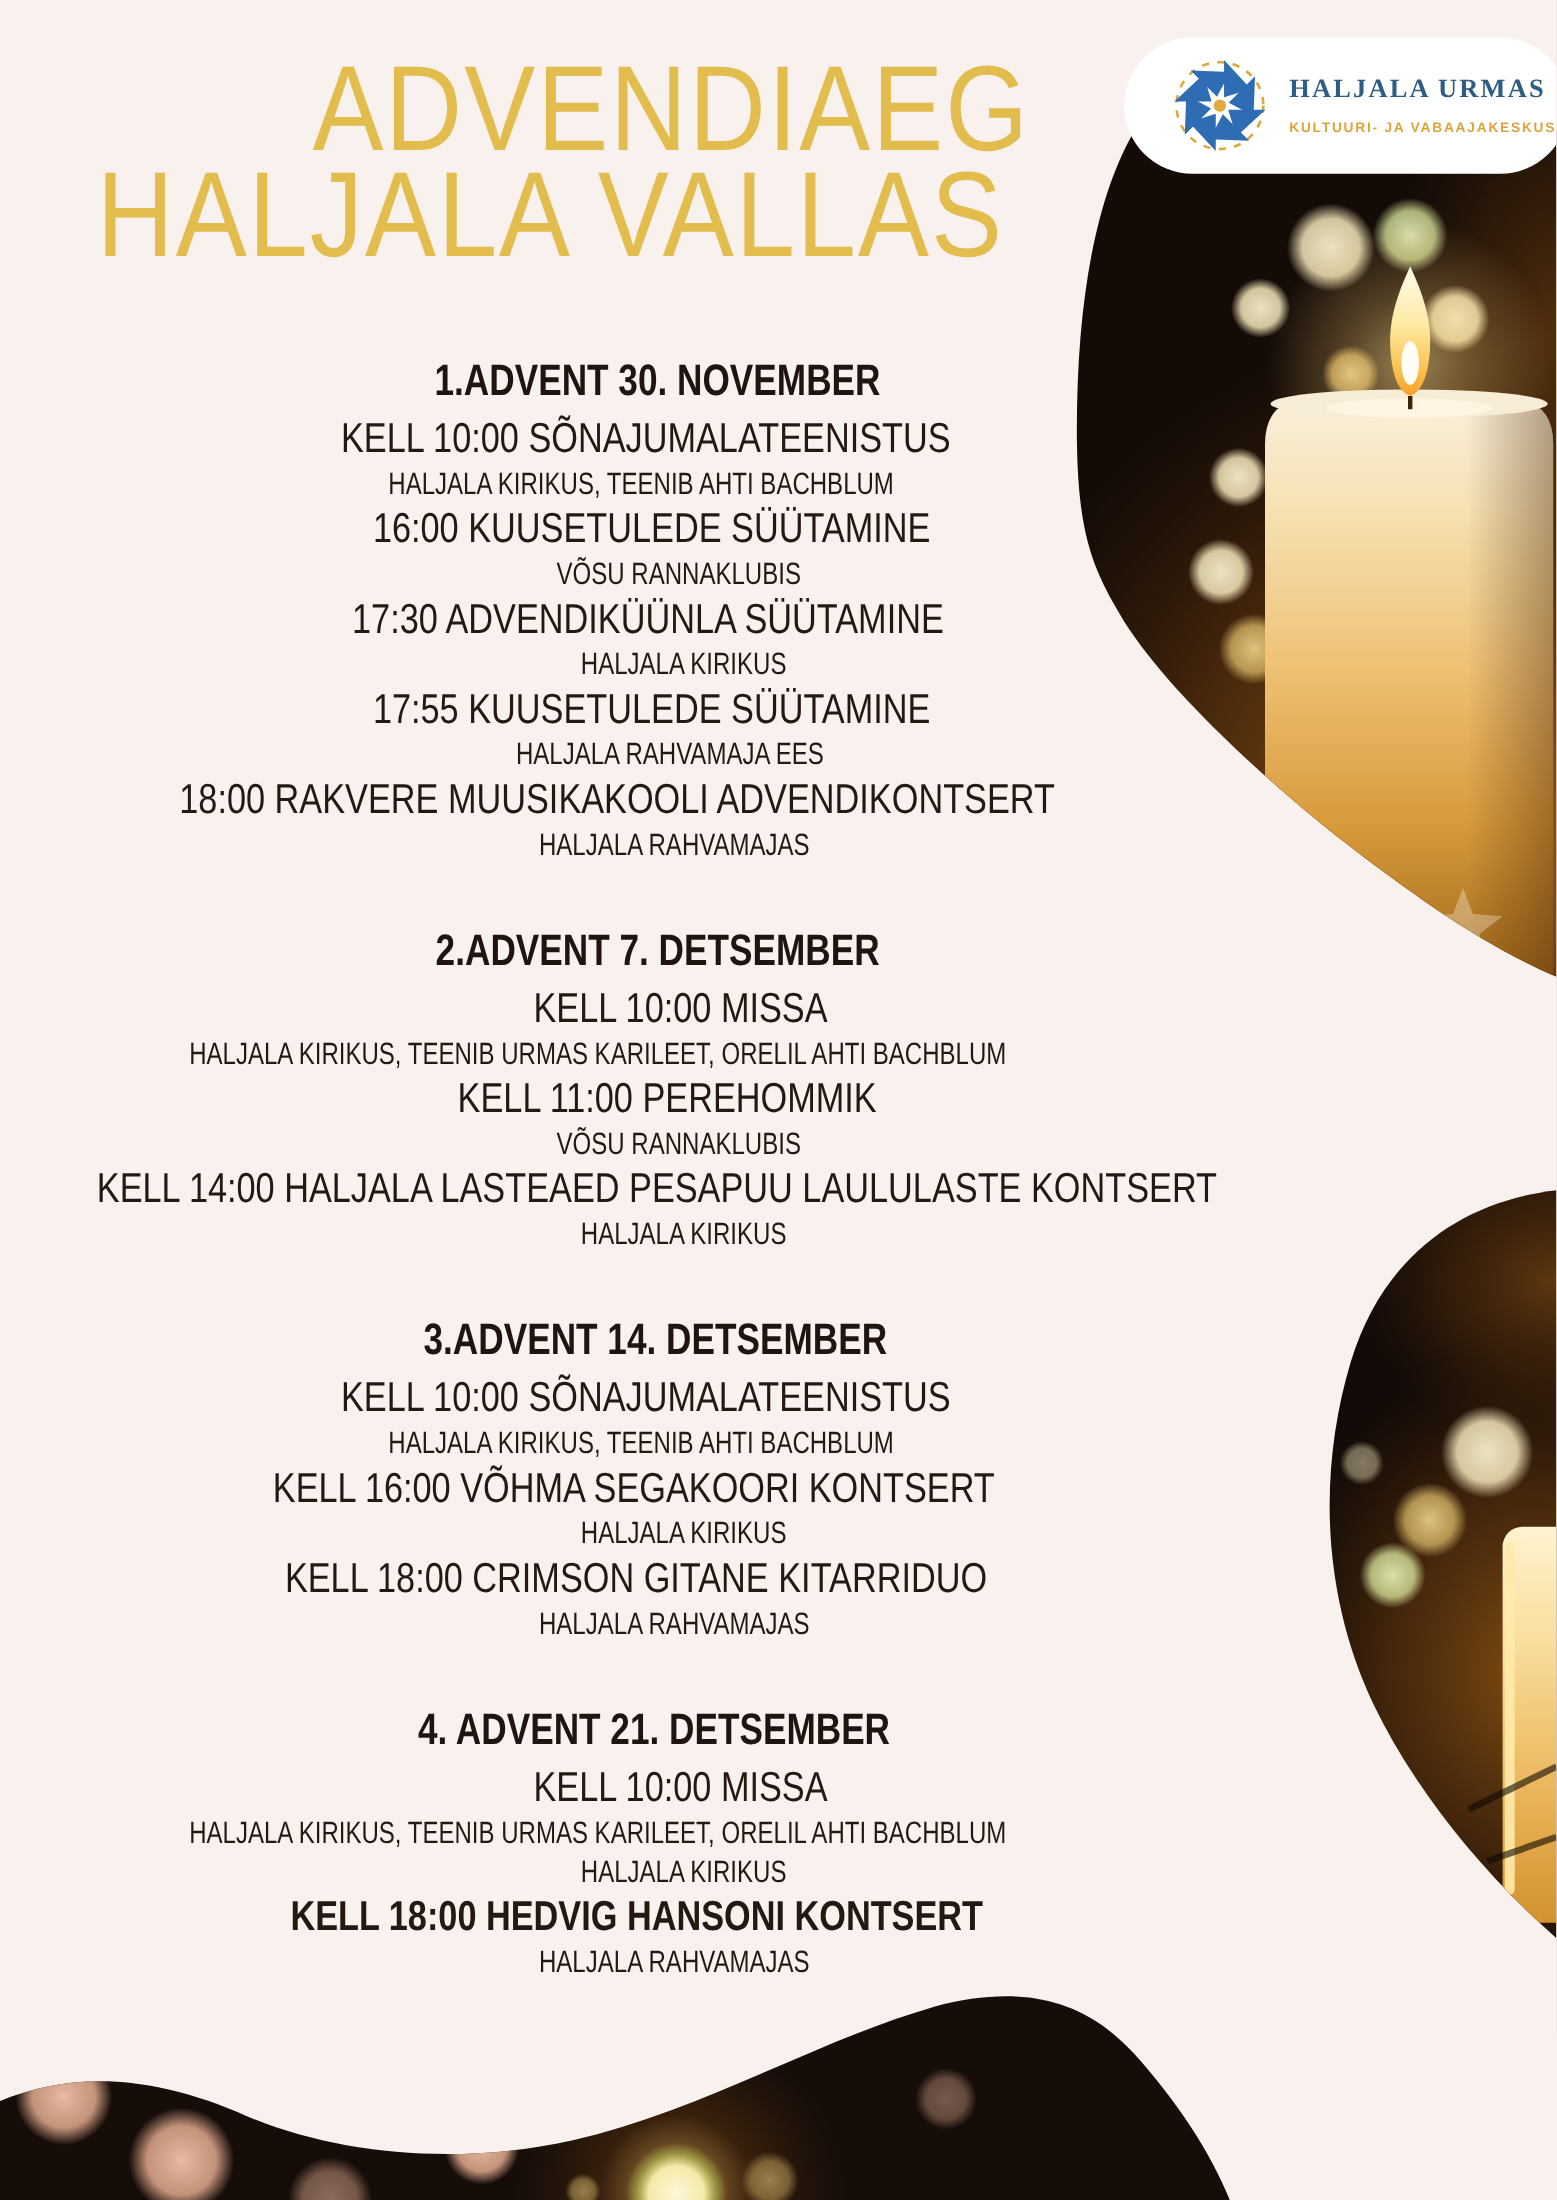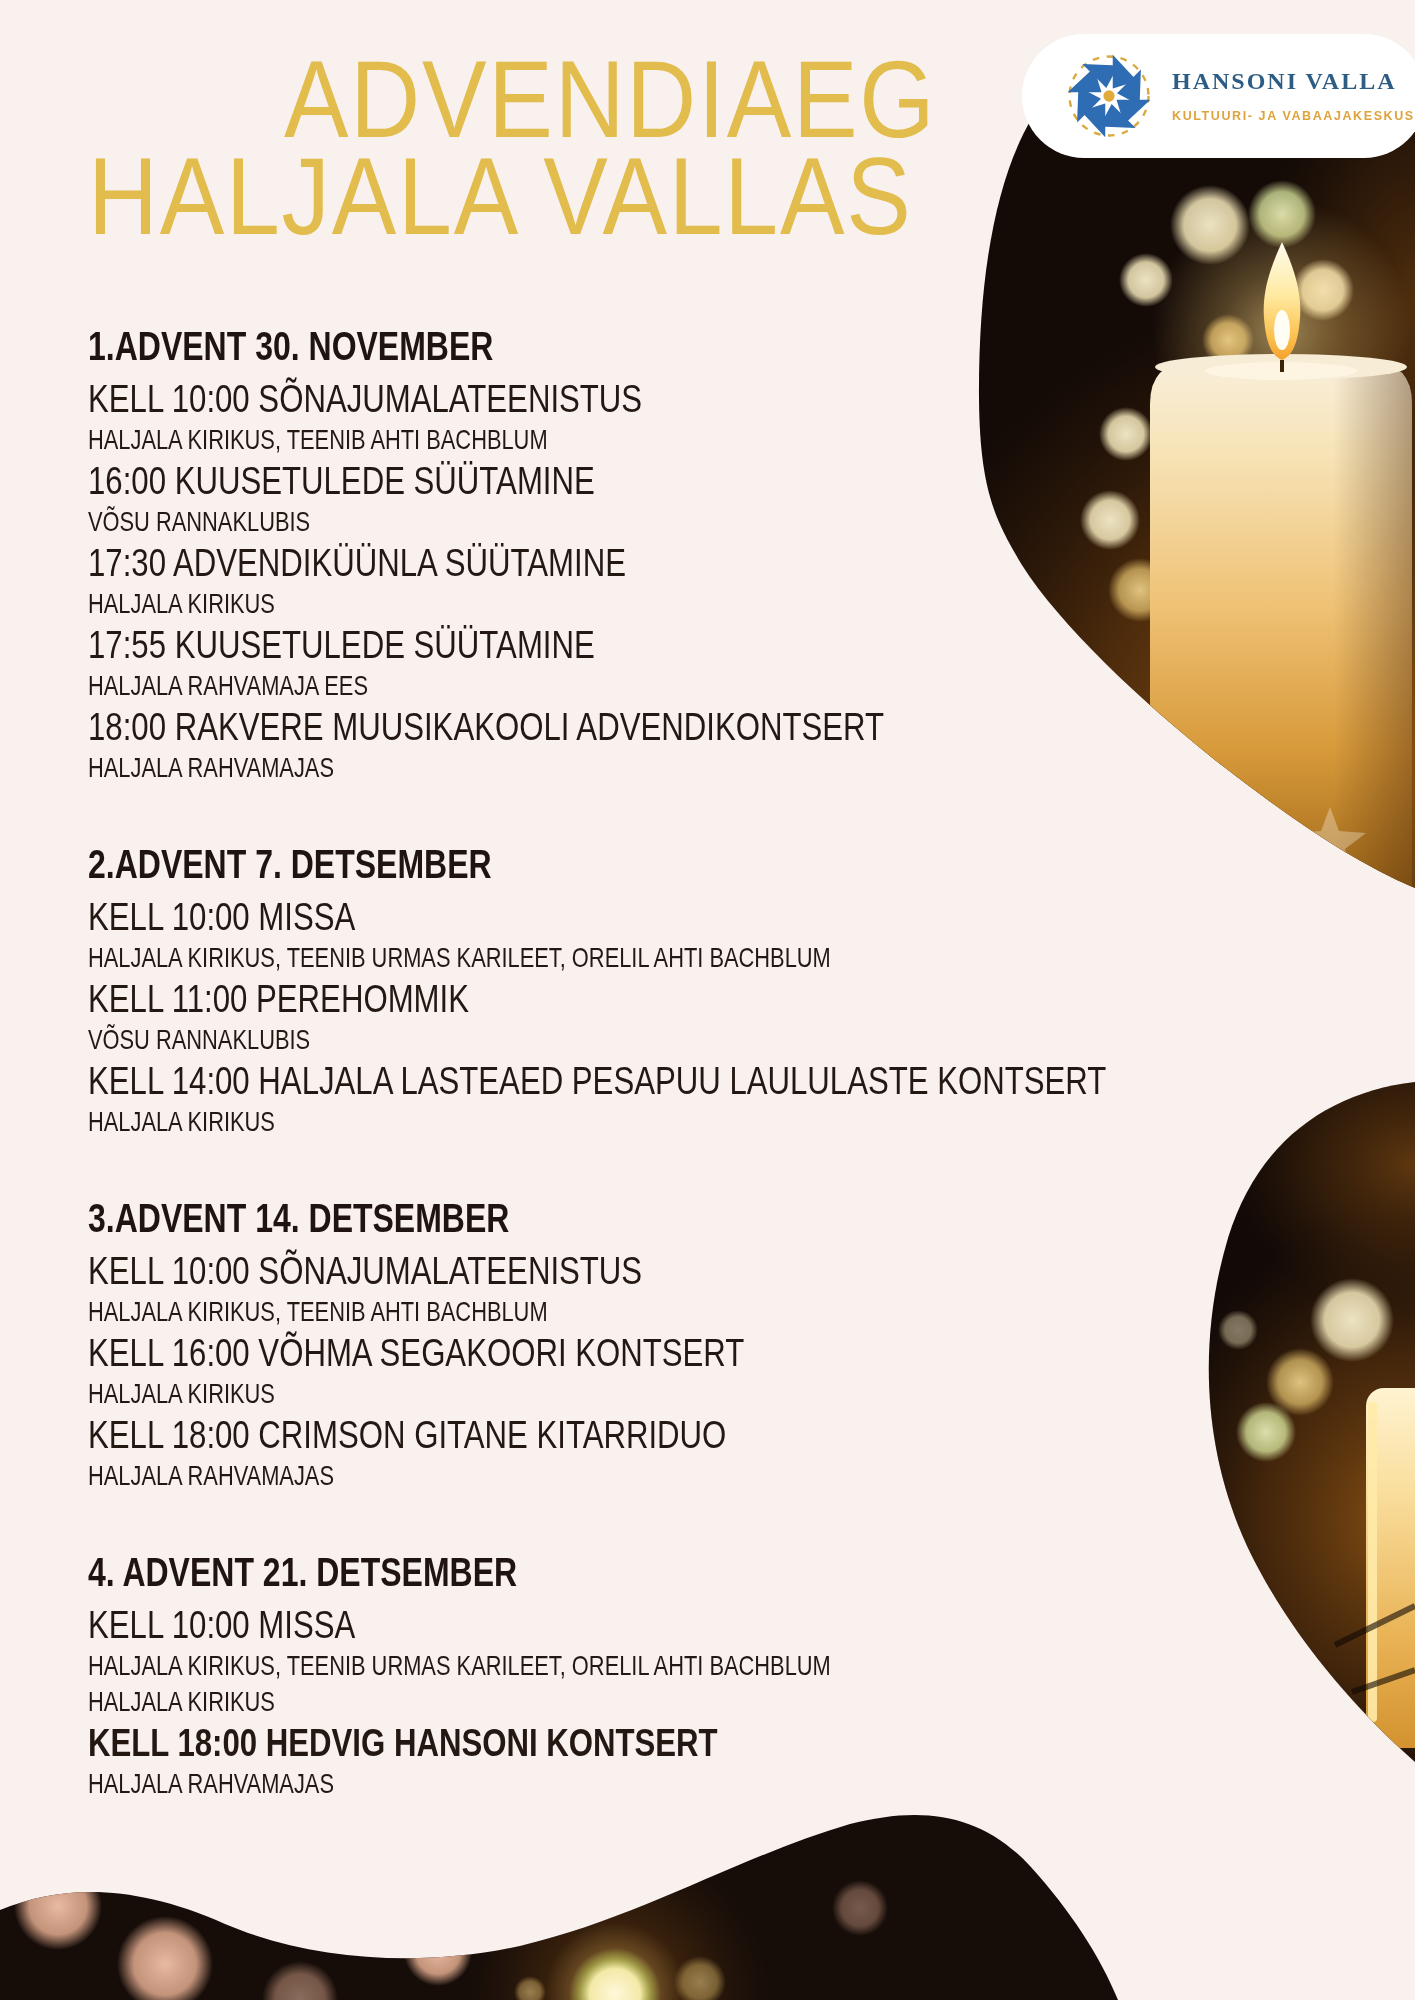--- a/index.html
+++ b/index.html
@@ -27,21 +27,21 @@
     margin-top:16px;white-space:nowrap;
   }
 
   
   .title{position:absolute;left:88px;top:50px;z-index:4;color:#e2bd4e;text-align:right;}
   .title-line{font-size:110px;line-height:97px;font-weight:400;letter-spacing:2px;}
   .title-line .cond{display:inline-block;transform:scaleX(.88);transform-origin:0 60%;white-space:nowrap;}
 
   
   .schedule{position:absolute;left:88px;top:322px;width:1120px;z-index:4;}
-  .section{margin-bottom:54px;}
+  .section{margin-bottom:54px;text-align:center;}
   .section-title{font-size:40px;line-height:48px;font-weight:700;margin-bottom:6px;color:#1f1410;}
   .event-line{font-size:38px;line-height:46px;font-weight:400;}
   .event-line.bold{font-weight:700;}
   .venue-line{font-size:28px;line-height:36px;font-weight:400;}
   .cond{display:inline-block;transform-origin:0 60%;white-space:nowrap;}
   .section-title .cond{transform:scaleX(.80);}
   .event-line .cond{transform:scaleX(.82);}
   .venue-line .cond{transform:scaleX(.78);}
 </style>
 </head>
@@ -184,21 +184,21 @@
         <polygon points="4,-8 4,-44 30,-16" transform="rotate(90)"></polygon>
         <polygon points="4,-8 4,-44 30,-16" transform="rotate(135)"></polygon>
         <polygon points="4,-8 4,-44 30,-16" transform="rotate(180)"></polygon>
         <polygon points="4,-8 4,-44 30,-16" transform="rotate(225)"></polygon>
         <polygon points="4,-8 4,-44 30,-16" transform="rotate(270)"></polygon>
         <polygon points="4,-8 4,-44 30,-16" transform="rotate(315)"></polygon>
       </g>
       <circle cx="0" cy="0" r="6" fill="#e2a93c"></circle>
     </svg>
     <div class="logo-text">
-      <span class="logo-name">HANSONI VALLA</span>
+      <span class="logo-name">HALJALA URMAS</span>
       <span class="logo-sub">KULTUURI- JA VABAAJAKESKUS</span>
     </div>
   </div>
 
   <div class="title">
     <div class="title-line"><span class="cond">ADVENDIAEG</span></div>
     <div class="title-line"><span class="cond">HALJALA VALLAS</span></div>
   </div>
 
   <main class="schedule">

